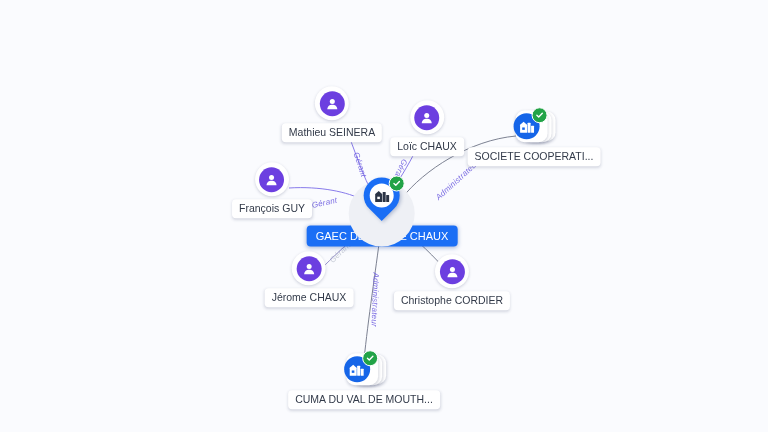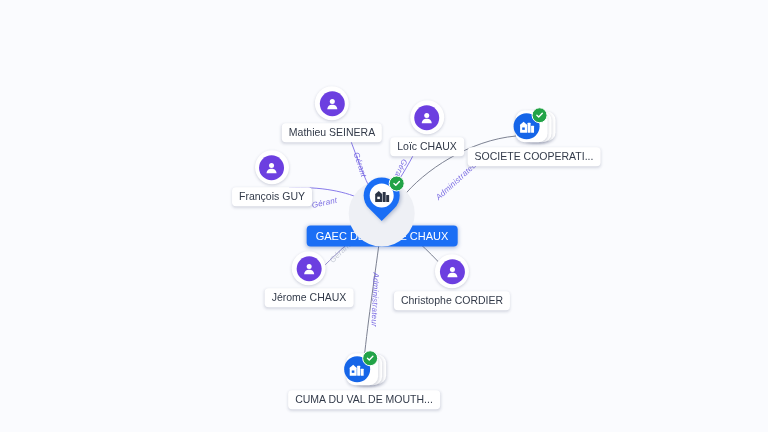--- a/index.html
+++ b/index.html
@@ -275,21 +275,21 @@
       </div>
       <div class="badge" style="left:20px; top:-1px;">
         <svg width="8" height="8" viewBox="0 0 10 10">
           <path d="M1.6,5.1 L3.9,7.3 L8.4,2.6" fill="none" stroke="#ffffff" stroke-width="1.7" stroke-linecap="round" stroke-linejoin="round"></path>
         </svg>
       </div>
     </div>
     <div class="label">SOCIETE COOPERATI...</div>
   </div>
 
-  <div class="node" style="left:272px; top:178px; z-index:12;">
+  <div class="node" style="left:272px; top:190px; z-index:12;">
     <div class="person-ring">
       <div class="person-disc">
         <svg width="13" height="13" viewBox="0 0 14 14">
           <circle cx="7" cy="4.6" r="2.7" fill="#ffffff"></circle>
           <path d="M1.6,13 C1.8,9.4 4.2,8 7,8 C9.8,8 12.2,9.4 12.4,13 z" fill="#ffffff"></path>
         </svg>
       </div>
     </div>
     <div class="label">François GUY</div>
   </div>

